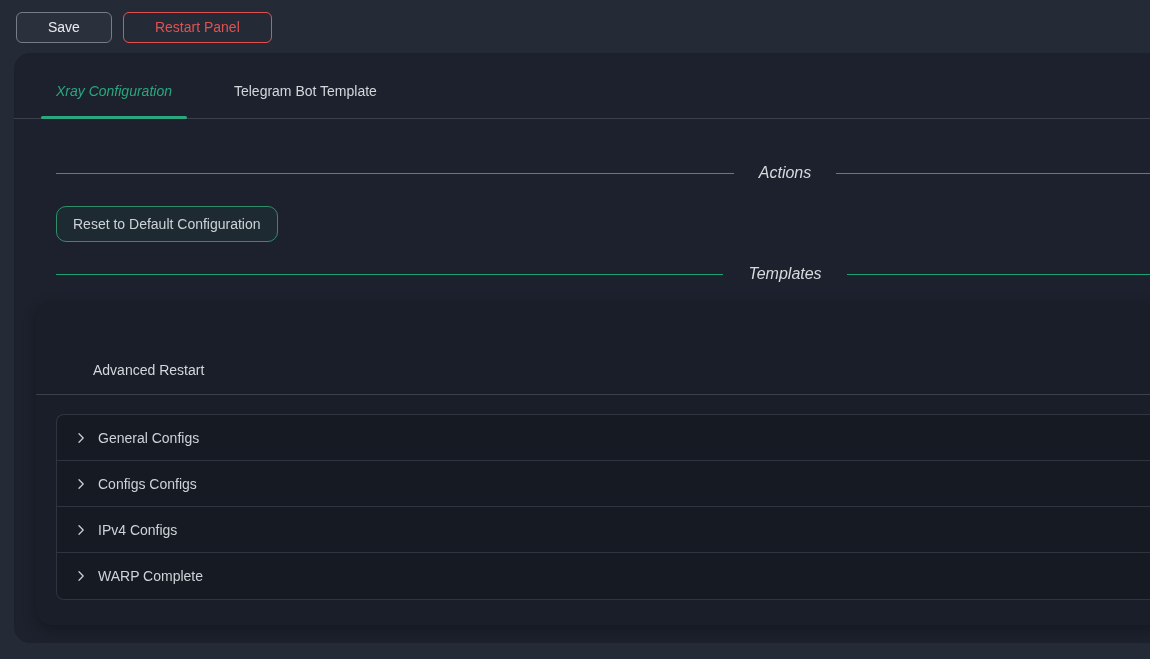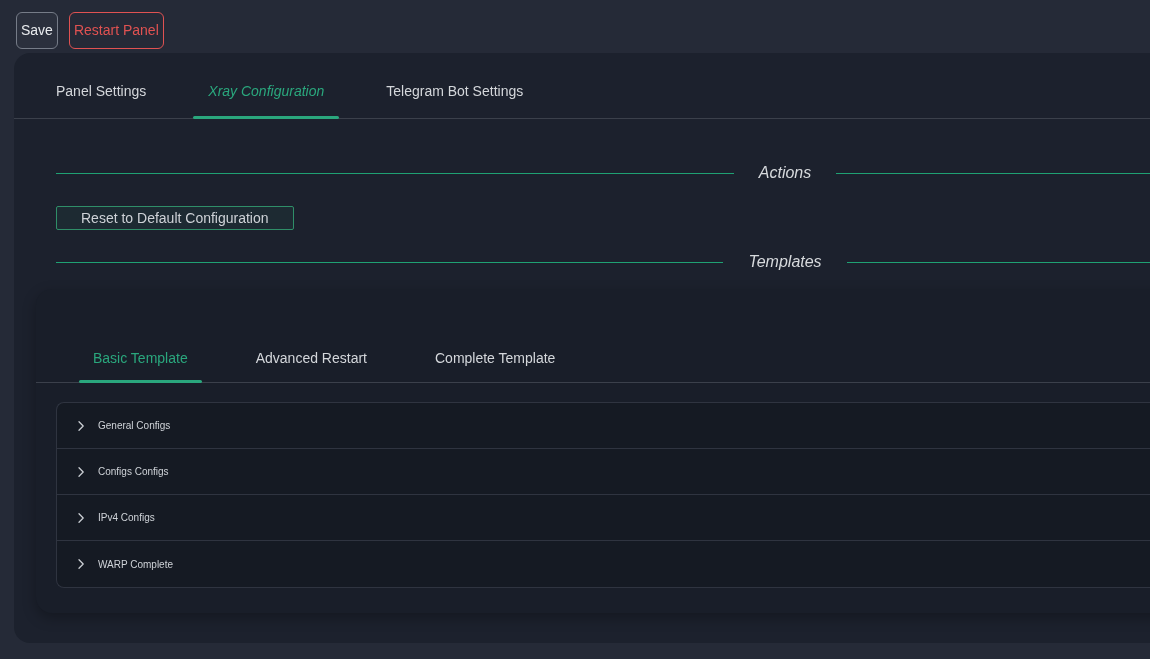--- a/index.html
+++ b/index.html
@@ -7,21 +7,21 @@
   body {
     background: var(--page-bg, #252a37);
     font-family: "Liberation Sans", "DejaVu Sans", sans-serif;
     color:#d4d7db;
     position:relative;
   }
 
   
   .toolbar { position:absolute; top:12px; left:16px; display:flex; gap:11px; }
   .btn {
-    height:37px; padding:0 4px; border-radius:6px;
+    height:31px; padding:0 31px; border-radius:6px;
     font-size:14px; line-height:29px; cursor:pointer;
     background:transparent; border:1px solid transparent;
     font-family:inherit;
   }
   .btn-save {
     background:#2b303d; border-color:#767c88; color:#e9ebee;
   }
   .btn-restart {
     background:transparent; border-color:var(--danger,#e05252); color:var(--danger,#e05252);
   }
@@ -53,22 +53,22 @@
   
   .divider { display:flex; align-items:center; height:24px; padding-left:42px; }
   .divider .line { flex:1; height:1px; background:var(--accent-line,#1fa173); }
   .divider .divider-title {
     padding:0 25px; font-size:16px; color:#d7dadd; white-space:nowrap;font-style:italic;
   }
   .divider-actions { margin-top:42px; }
   .divider-templates { margin-top:20px; }
 
   .btn-reset {
-    display:block; margin:21px 0 0 42px; height:24px; padding:0 24px;
-    border-radius:2px; border:1px solid #2f8e68;
+    display:block; margin:21px 0 0 42px; height:36px; padding:0 16px;
+    border-radius:10px; border:1px solid #2f8e68;
     background:rgba(42,167,125,0.07); color:#ced2d7;
     font-size:14px; font-family:inherit; cursor:pointer;
   }
 
   
   .inner-card {
     margin:15px 0 0 22px;
     width:1456px; height:324px;
     background:var(--inner-card-bg,#191e29);
     border-radius:16px;
@@ -103,58 +103,55 @@
     display:flex; align-items:center;
     height:46px; padding-left:18px;
     border-bottom:1px solid #2f3440;
     cursor:pointer;
   }
   .collapse-row:last-child { border-bottom:none; }
   .chevron {
     width:12px; height:12px; color:#c9cdd2; flex:0 0 auto;
     display:inline-flex;
   }
-  .collapse-label { margin-left:11px; font-size:10px; color:#cfd3d8; }
+  .collapse-label { margin-left:11px; font-size:14px; color:#cfd3d8; }
 </style>
 </head>
 <body>
 
 <div class="toolbar">
   <button class="btn btn-save">Save</button>
   <button class="btn btn-restart">Restart Panel</button>
 </div>
 
 <div class="card">
 
   <div class="tabbar">
-    <div class="tab">Panel Settings</div>
     <div class="tab active">Xray Configuration</div>
-    <div class="tab">Telegram Bot Settings</div>
+    <div class="tab">Telegram Bot Template</div>
   </div>
 
   <div class="divider divider-actions">
     <span class="line"></span>
     <span class="divider-title">Actions</span>
     <span class="line"></span>
   </div>
 
   <button class="btn-reset">Reset to Default Configuration</button>
 
   <div class="divider divider-templates">
     <span class="line"></span>
     <span class="divider-title">Templates</span>
     <span class="line"></span>
   </div>
 
   <div class="inner-card">
 
     <div class="inner-tabbar">
-      <div class="inner-tab active">Basic Template</div>
       <div class="inner-tab">Advanced Restart</div>
-      <div class="inner-tab">Complete Template</div>
     </div>
 
     <div class="collapse">
 
       <div class="collapse-row">
         <span class="chevron">
           <svg viewBox="0 0 12 12" width="12" height="12">
               <path d="M4 1.8l4.2 4.2L4 10.2" fill="none" stroke="currentColor" stroke-width="1.3" stroke-linecap="round" stroke-linejoin="round"></path>
             </svg>
         </span>

